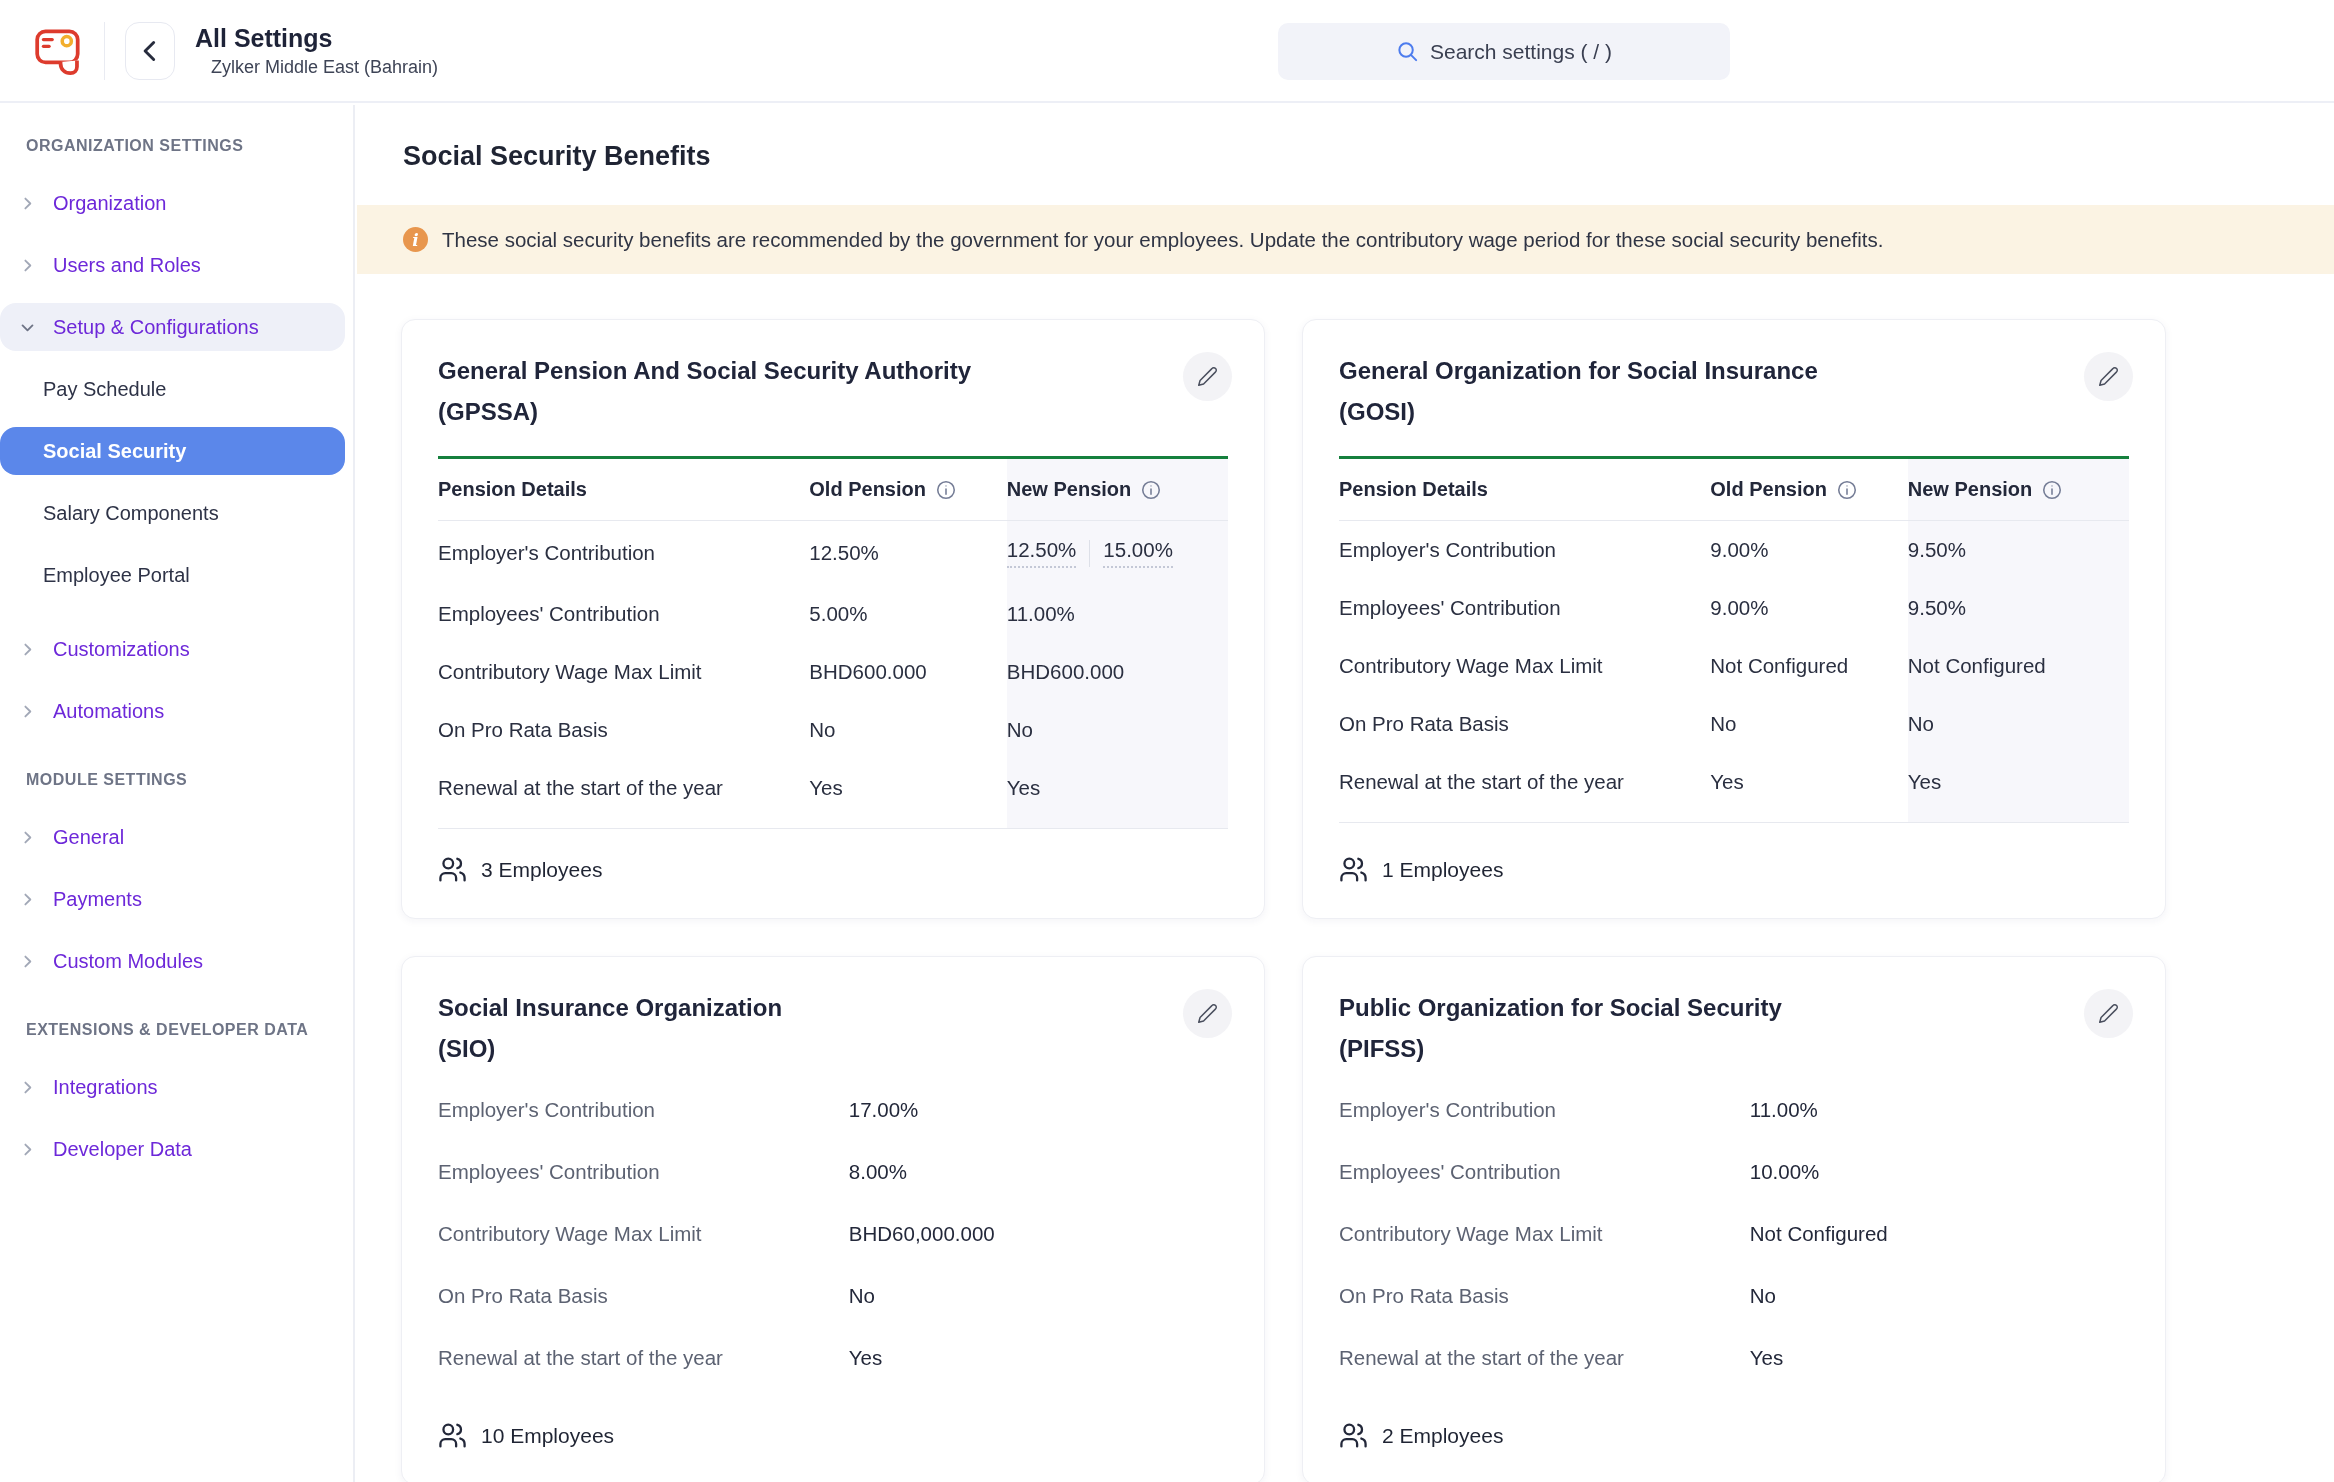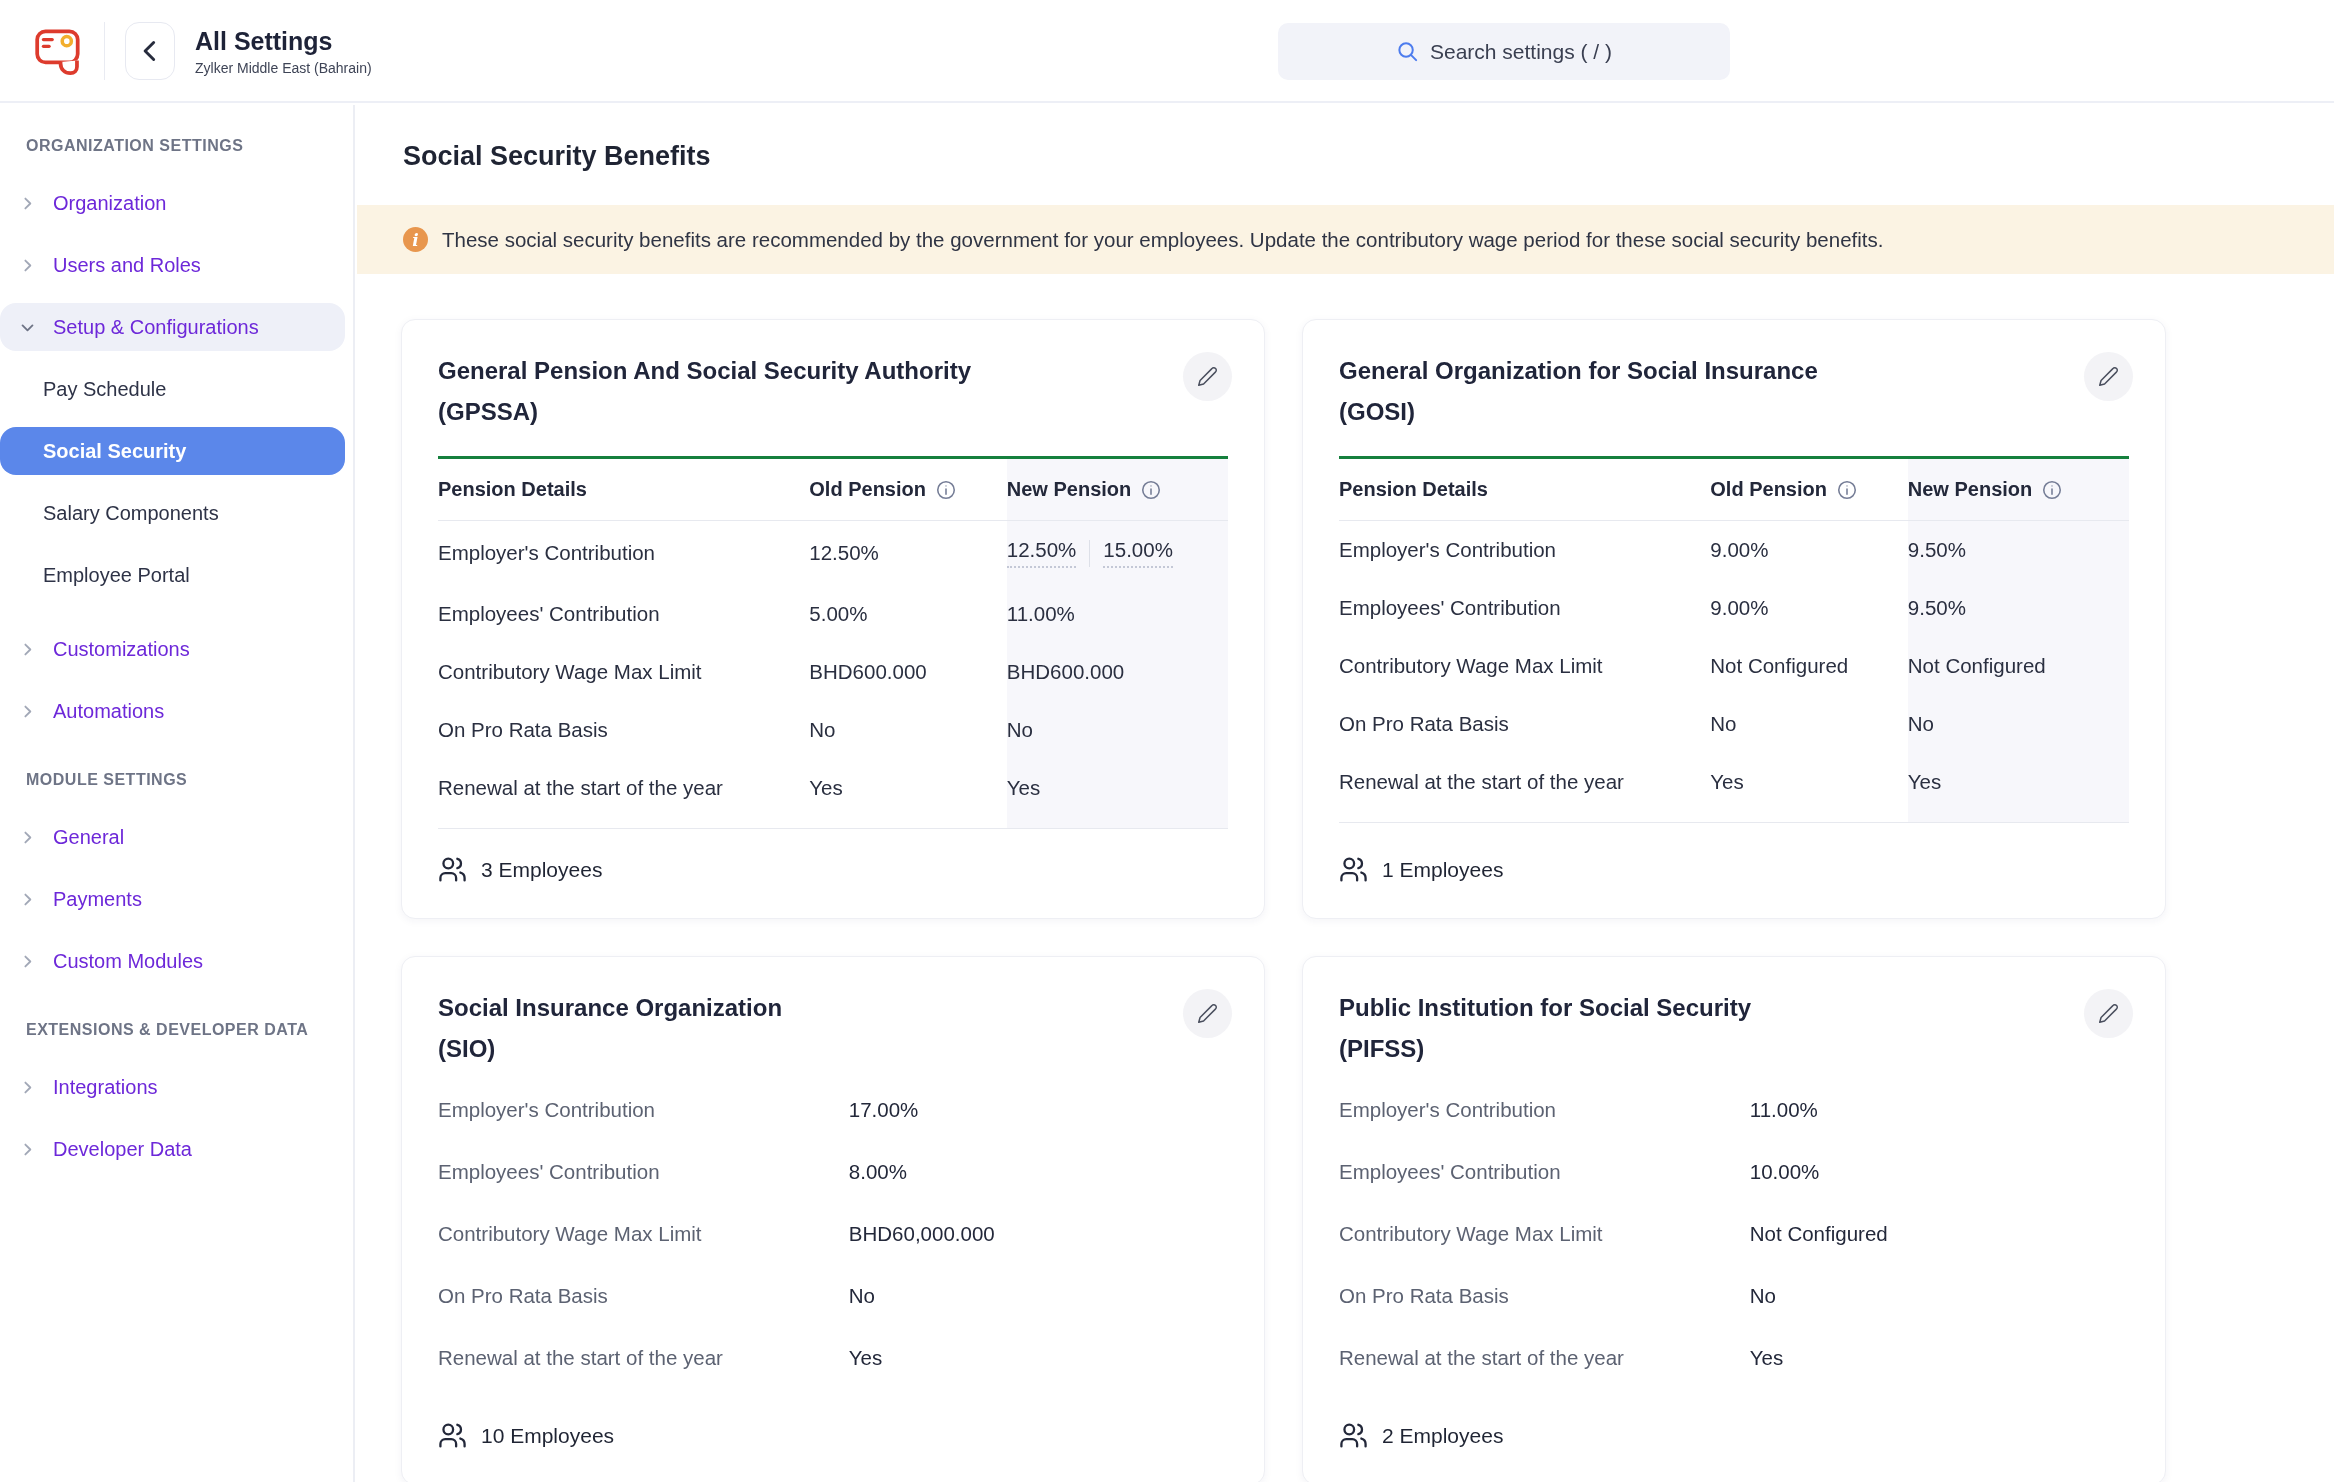--- a/index.html
+++ b/index.html
@@ -17,21 +17,21 @@
     display:flex; align-items:center; z-index:10;
   }
   .logo { margin-left:32px; width:54px; height:50px; flex:0 0 auto; }
   .topbar-divider { width:1px; height:58px; background:#E9EBF2; margin:0 20px 0 18px; }
   .back-btn {
     width:50px; height:58px; border:1px solid #E7E9F1; border-radius:14px;
     background:#fff; display:flex; align-items:center; justify-content:center; cursor:pointer;
   }
   .title-block { margin-left:20px; }
   .app-title { font-size:25px; font-weight:700; color:#1E2338; line-height:30px; }
-  .org-name  { font-size:14px; color:#3E4456; margin-top:4px; }
+  .org-name  { font-size:18px; color:#3E4456; margin-top:4px;margin-left:16px; }
   .search {
     position:absolute; left:1278px; top:23px; width:452px; height:57px;
     background:#F2F3F9; border-radius:10px;
     display:flex; align-items:center; justify-content:center; gap:11px;
     font-size:21px; color:#3A3F51; cursor:text;
   }
 
   
   .sidebar {
     position:absolute; top:105px; left:0; bottom:0; width:355px;
@@ -478,21 +478,21 @@
                 <path d="M16 3.13a4 4 0 0 1 0 7.75"></path>
                 <path d="M18.5 14.5a4.6 4.6 0 0 1 3.5 4.5v2"></path>
               </svg>
             </span>
           <span>10 Employees</span>
         </div>
       </section>
 
       <section class="card">
         <h2 class="card-title">
-          <span>Public Institution for Social Security</span><br>
+          <span>Public Organization for Social Security</span><br>
           <span>(PIFSS)</span>
         </h2>
         <button class="edit-btn">
           <svg width="21" height="21" viewBox="0 0 24 24" fill="none" stroke="#4A4F5E" stroke-width="1.7" stroke-linecap="round" stroke-linejoin="round">
               <path d="M17 3a2.85 2.83 0 1 1 4 4L7.5 20.5 2 22l1.5-5.5Z"></path>
             </svg>
         </button>
         <div class="kv-list">
           <div class="kv-row">
               <span class="k">Employer's Contribution</span>

